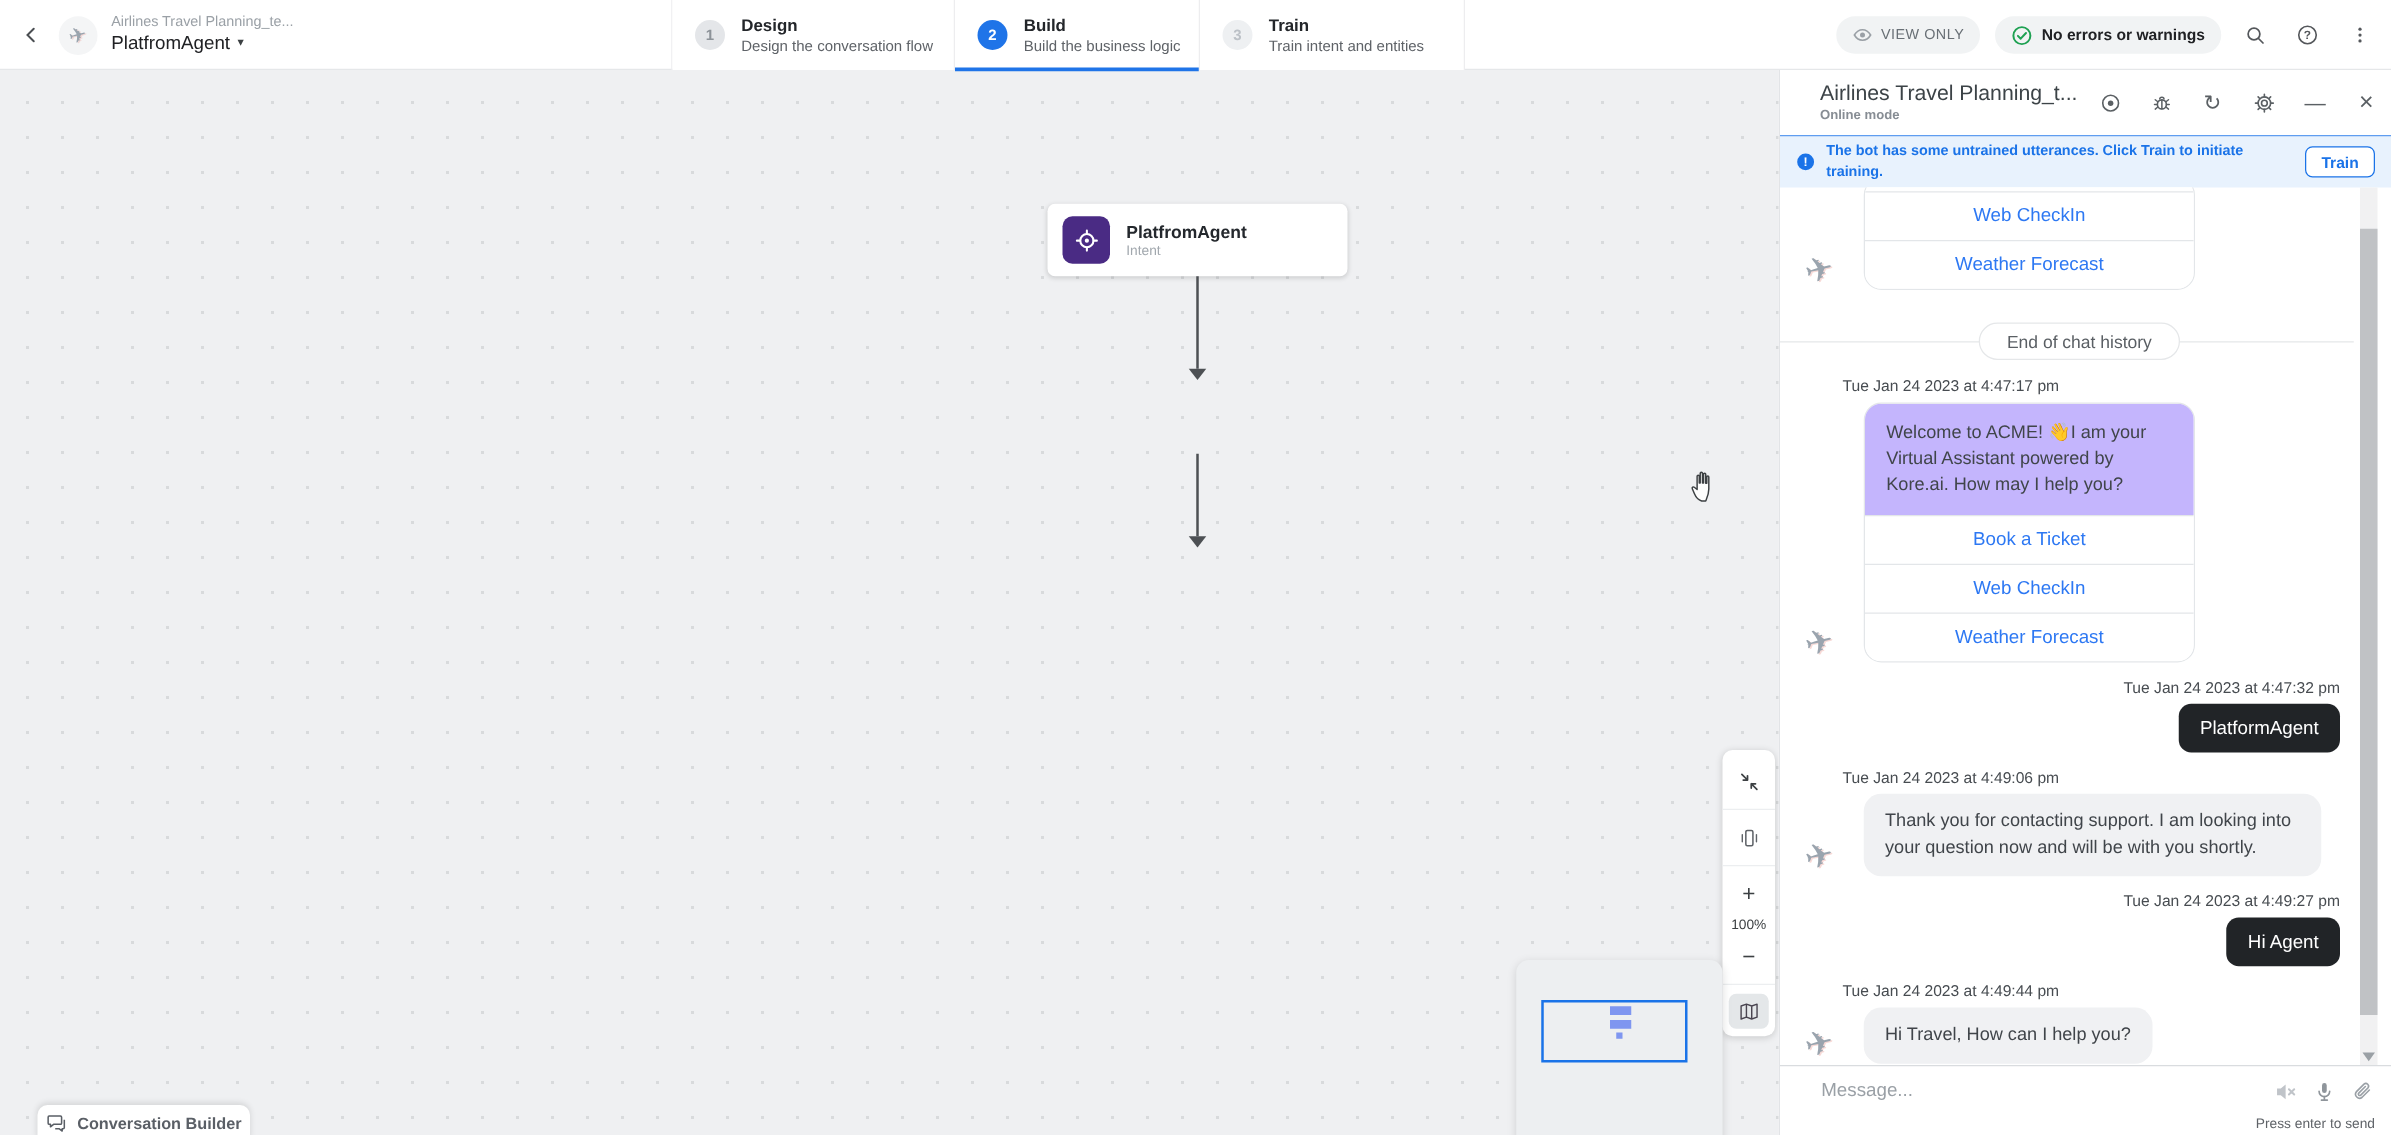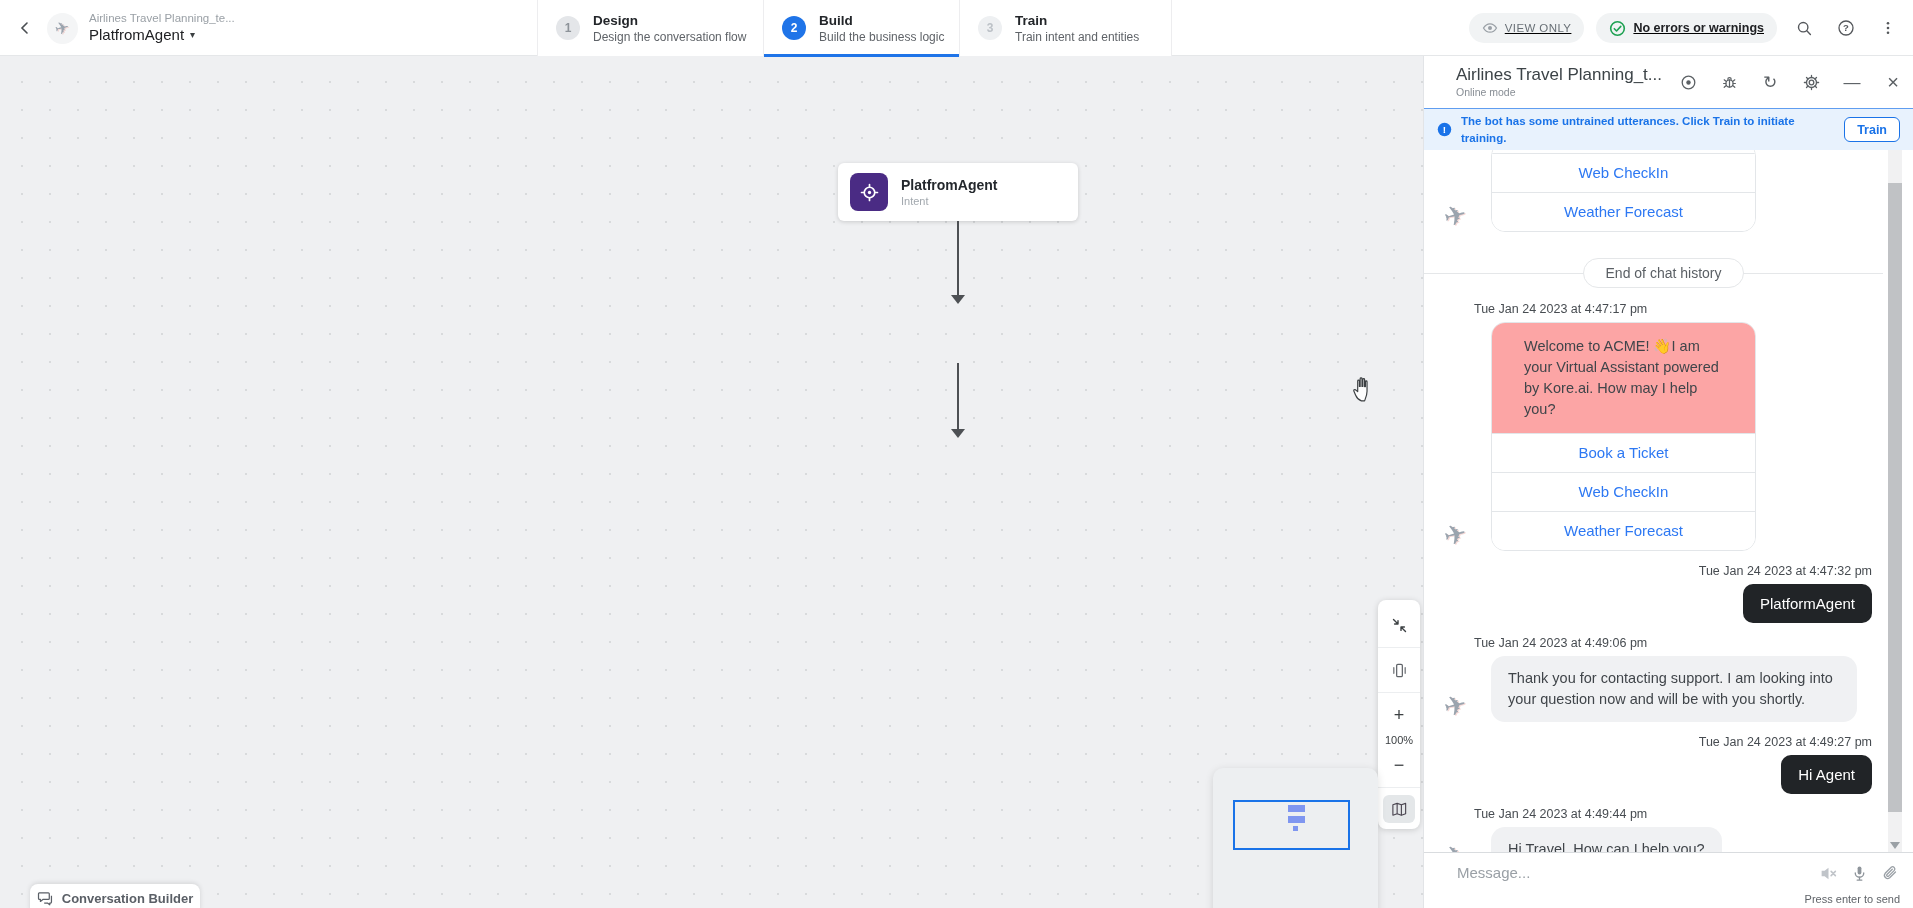--- a/index.html
+++ b/index.html
@@ -20,21 +20,21 @@
   .tab{position:relative;display:flex;align-items:center;gap:13px;padding:0 18px;border-right:1px solid #ededef;cursor:pointer;background:#fff;}
   .tab-0{width:226px;} .tab-1{width:196px;} .tab-2{width:212px;}
   .tab-num{width:24px;height:24px;border-radius:50%;font-size:12px;font-weight:bold;display:flex;align-items:center;justify-content:center;flex:none;}
   .tab-0 .tab-num{background:#e4e6e9;color:#8d9399;}
   .tab-1 .tab-num{background:#1f74e8;color:#fff;}
   .tab-2 .tab-num{background:#eef0f2;color:#bcc1c7;}
   .tab-title{font-size:13.5px;font-weight:700;color:#23262a;}
   .tab-sub{font-size:12px;color:#5f6368;margin-top:2px;white-space:nowrap;}
   .tab.active::after{content:"";position:absolute;left:0;right:0;bottom:-1px;height:3px;background:#1f74e8;}
 
-  .hdr-right{position:absolute;right:10px;top:0;height:56px;display:flex;align-items:center;gap:12px;text-decoration:underline;}
+  .hdr-right{position:absolute;right:10px;top:0;height:56px;display:flex;align-items:center;gap:12px;}
   .pill{height:30px;border-radius:15px;background:#f1f3f4;display:flex;align-items:center;gap:7px;padding:0 13px;}
   .pill.view-only{color:#697076;font-size:11.5px;letter-spacing:.4px;}
   .pill.status{color:#202124;font-size:12.5px;font-weight:700;}
   .icon-btn{width:30px;height:30px;border:none;background:transparent;display:flex;align-items:center;justify-content:center;cursor:pointer;color:#54575b;}
 
   
   .canvas{position:absolute;top:56px;left:0;width:1423px;height:852px;background:#eff0f2;overflow:hidden;
     background-image:radial-gradient(circle,#d8dadc 1.3px,transparent 1.5px);background-size:28px 28px;background-position:8px 12px;}
   .node{position:absolute;width:240px;height:58px;background:#fff;border-radius:6px;box-shadow:0 1px 4px rgba(0,0,0,.16);display:flex;align-items:center;gap:13px;padding:0 12px;cursor:pointer;}
   .node-icon{width:38px;height:38px;border-radius:8px;display:flex;align-items:center;justify-content:center;flex:none;}
@@ -61,39 +61,39 @@
 
   .cb-tab{position:absolute;left:30px;top:828px;width:170px;height:28px;background:#fff;border-radius:8px 8px 0 0;box-shadow:0 -1px 5px rgba(0,0,0,.12);display:flex;align-items:center;justify-content:center;gap:8px;cursor:pointer;}
   .cb-label{font-size:13px;color:#5a5f66;font-weight:600;}
 
   .hand-cursor{position:absolute;left:1352px;top:318px;pointer-events:none;}
 
   
   .chat-panel{position:absolute;top:56px;right:0;width:490px;height:852px;background:#fff;border-left:1px solid #e2e4e7;display:flex;flex-direction:column;z-index:30;}
   .chat-header{height:52px;flex:none;position:relative;padding:9px 0 0 32px;}
   .chat-title{font-size:17px;color:#3c4347;}
-  .chat-mode{font-size:10.5px;font-weight:400;color:#878d94;margin-top:1px;}
+  .chat-mode{font-size:10.5px;font-weight:700;color:#878d94;margin-top:1px;}
   .chat-header-icons{position:absolute;right:10px;top:16px;display:flex;align-items:center;gap:21px;}
   .ch-icon{border:none;background:transparent;cursor:pointer;display:flex;align-items:center;justify-content:center;width:20px;height:20px;color:#5b6064;}
   .ch-glyph{font-size:17px;line-height:1;color:#5b6064;}
 
   .banner{height:42px;flex:none;background:#e8f2fd;border-top:1px solid #5f9df0;display:flex;align-items:center;gap:9px;padding:0 13px;}
   .banner-text{font-size:11.5px;font-weight:700;color:#1a73e8;line-height:1.4;width:336px;}
   .train-btn{margin-left:auto;height:25px;padding:0 12px;border:1.5px solid #1a73e8;border-radius:6px;background:#fff;color:#1a73e8;font-weight:700;font-size:12.5px;cursor:pointer;}
 
   .chat-scroll{flex:1;overflow:hidden;padding-left:20px;position:relative;}
   .msg-row{display:flex;align-items:flex-end;}
   .avatar-col{width:47px;flex:none;padding-bottom:0;}
   .avatar{font-size:27px;color:#9aa4ae;display:inline-block;transform:rotate(-14deg);text-shadow:1px 1px 0 #d8453933;}
   .ts{font-size:12.5px;color:#474c51;margin:13px 0 6px 30px;}
   .ts.right{text-align:right;margin-right:41px;margin-left:0;}
   .card{width:265px;border:1px solid #e3e6e9;border-radius:14px;overflow:hidden;background:#fff;}
   .card.partial{margin-top:-8px;}
   .card-blank{height:10px;background:#fff;}
-  .card-text{background:#fca5a5;padding:13px 32px;font-size:14.5px;color:#40454a;line-height:1.45;}
+  .card-text{background:#c4b5fd;padding:13px 17px;font-size:14.5px;color:#40454a;line-height:1.45;}
   .card-btn{display:block;width:100%;border:none;border-top:1px solid #e3e6e9;padding:10px 8px 11px;text-align:center;color:#2d78f3;font-size:15px;background:#fff;cursor:pointer;font-family:inherit;}
   .card.partial .card-btn:first-of-type{border-top:1px solid #e3e6e9;}
   .bubble{background:#f0f1f3;border-radius:14px;padding:12px 17px;font-size:14.5px;color:#40454a;line-height:1.45;display:inline-block;max-width:366px;}
   .user-row{display:flex;justify-content:flex-end;margin-right:41px;}
   .user-bubble{background:#212427;color:#fff;border-radius:10px;padding:11px 17px;font-size:15px;display:inline-block;}
 
   .divider{position:relative;margin:25px 30px 2px 0;height:32px;display:flex;align-items:center;justify-content:center;}
   .divider::before{content:"";position:absolute;left:-20px;right:0;top:50%;height:1px;background:#e5e7e9;}
   .divider-pill{position:relative;background:#fff;border:1px solid #e5e7e9;border-radius:16px;padding:6px 22px;font-size:14px;color:#5a5f64;}
 

